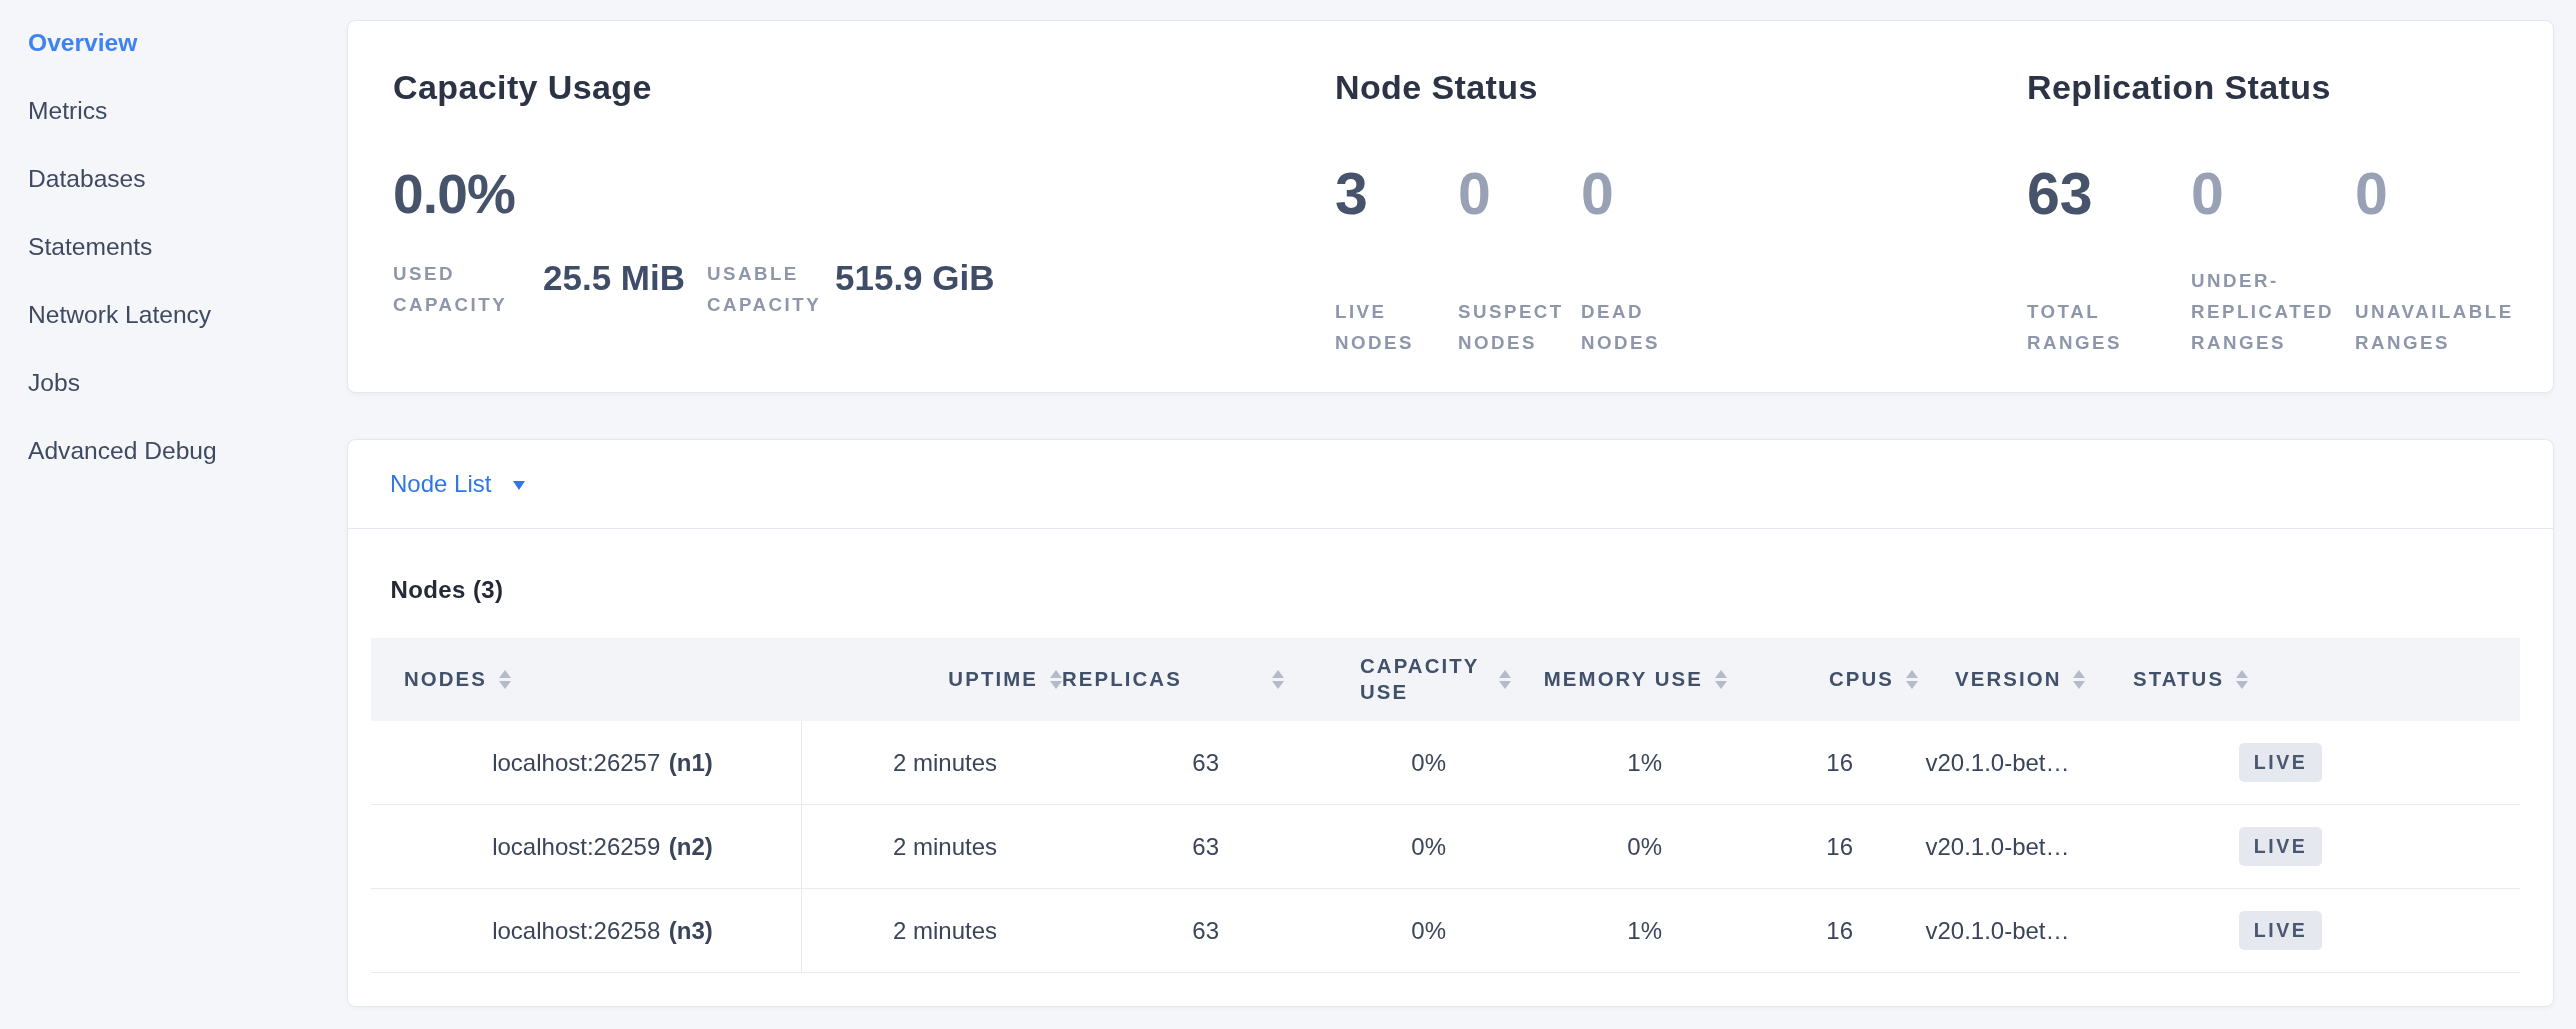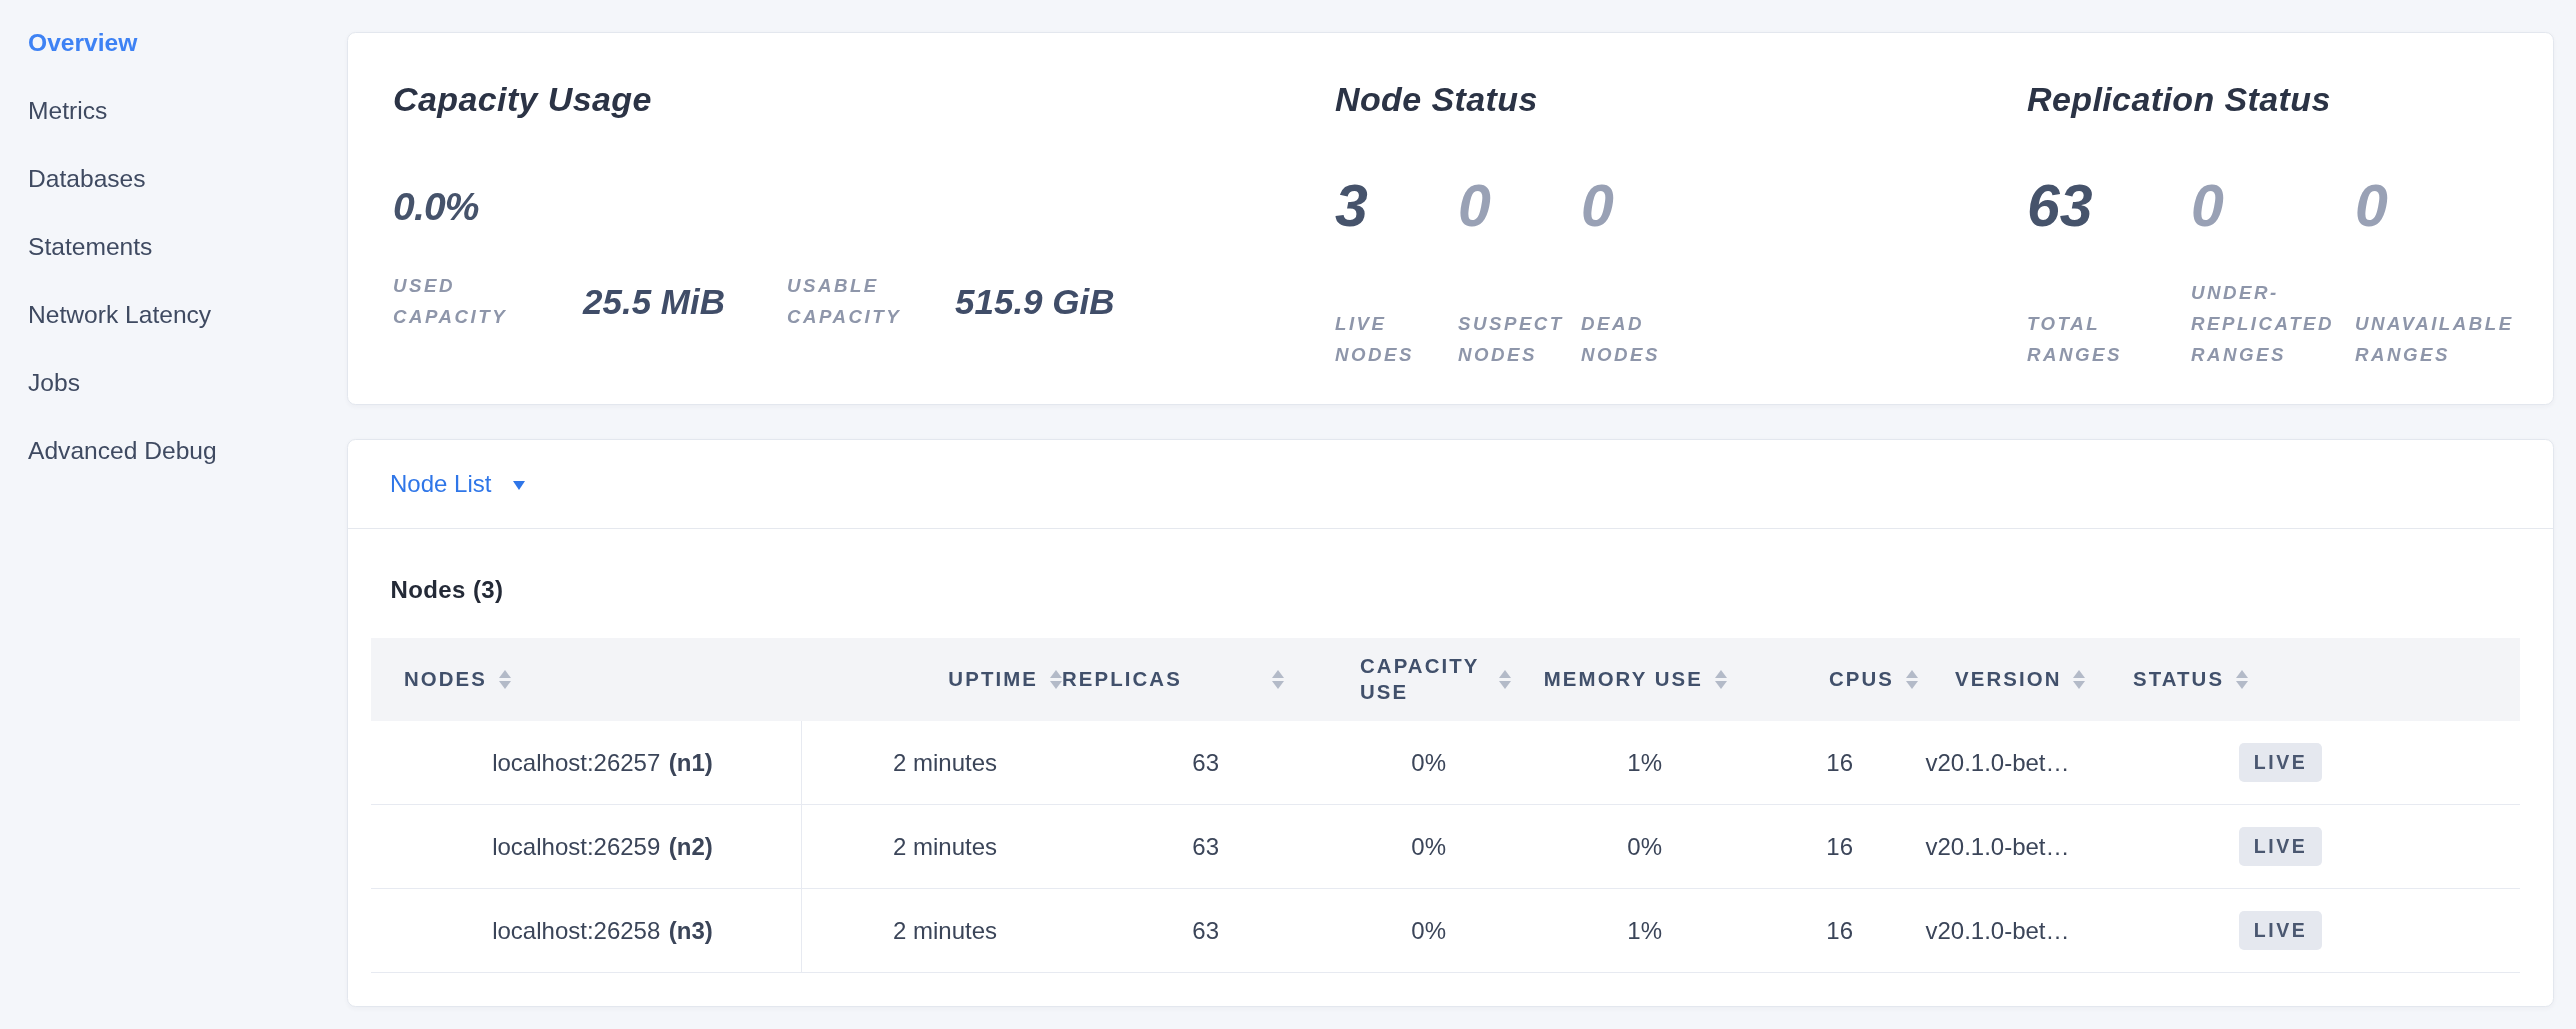--- a/index.html
+++ b/index.html
@@ -18,48 +18,48 @@
     color:#3f4a61; font-weight:500; cursor:pointer; white-space:nowrap;
   }
   .side-item.active { color:#3e82f4; font-weight:700; }
 
   
   .card {
     position:absolute; left:347px; width:2207px; background:#ffffff;
     border:1.7px solid #e3e7ee; border-radius:8.5px;
     box-shadow:0 1.7px 4.2px rgba(40,50,70,0.04);
   }
-  .top-card { top:32px; height:373px;font-style:italic; }
+  .top-card { top:20px; height:373px; }
   .list-card { top:439px; height:568px; }
 
   
   .panel { position:absolute; top:48px; }
   .panel-capacity { left:45px; }
   .panel-nodes { left:987px; }
   .panel-replication { left:1679px; }
   .panel-title { font-size:34px; line-height:37px; font-weight:700; color:#2b3345; letter-spacing:0.4px; }
 
   .stat-flex { display:flex; margin-top:56px; }
-  .big-pct { width:149px; font-size:39px; line-height:65px; font-weight:600; color:#46536b; letter-spacing:-0.8px; }
+  .big-pct { width:149px; font-size:55px; line-height:65px; font-weight:600; color:#46536b; letter-spacing:-0.8px; }
 
   
   .cap-chart { margin-top:6.8px; }
   .bar-track { position:relative; width:469px; height:34px; background:#e4e7ef; }
   .bar-dark { position:absolute; right:0; top:0; width:72px; height:34px; background:#ced3dd; }
   .bar-used { position:absolute; left:0; top:8.5px; width:3.4px; height:17px; background:#3e7ce2; }
   .axis-ticks { position:relative; width:469px; height:11px; margin-top:5.1px; }
   .tick { position:absolute; top:0; width:2.5px; height:11px; background:#8e99b0; }
   .axis-labels { position:relative; width:469px; height:24px; margin-top:5.1px; }
   .axis-label {
     position:absolute; top:0; transform:translateX(-50%);
     font-size:19.5px; color:#6b7692; font-weight:500; white-space:nowrap;
   }
 
   
-  .kv-row { display:flex; align-items:center; margin-top:31px;gap:40px; }
+  .kv-row { display:flex; align-items:flex-start; margin-top:31px; }
   .kv-label {
     font-size:18.7px; line-height:31px; letter-spacing:2.5px;
     color:#8e96aa; font-weight:600; white-space:nowrap;
   }
   .kv-label.w1 { width:150px; }
   .kv-label.w2 { width:128px; }
   .kv-value { font-size:35px; line-height:39px; font-weight:700; color:#404d68; white-space:nowrap; }
   .kv-value.w1 { width:164px; }
 
   

